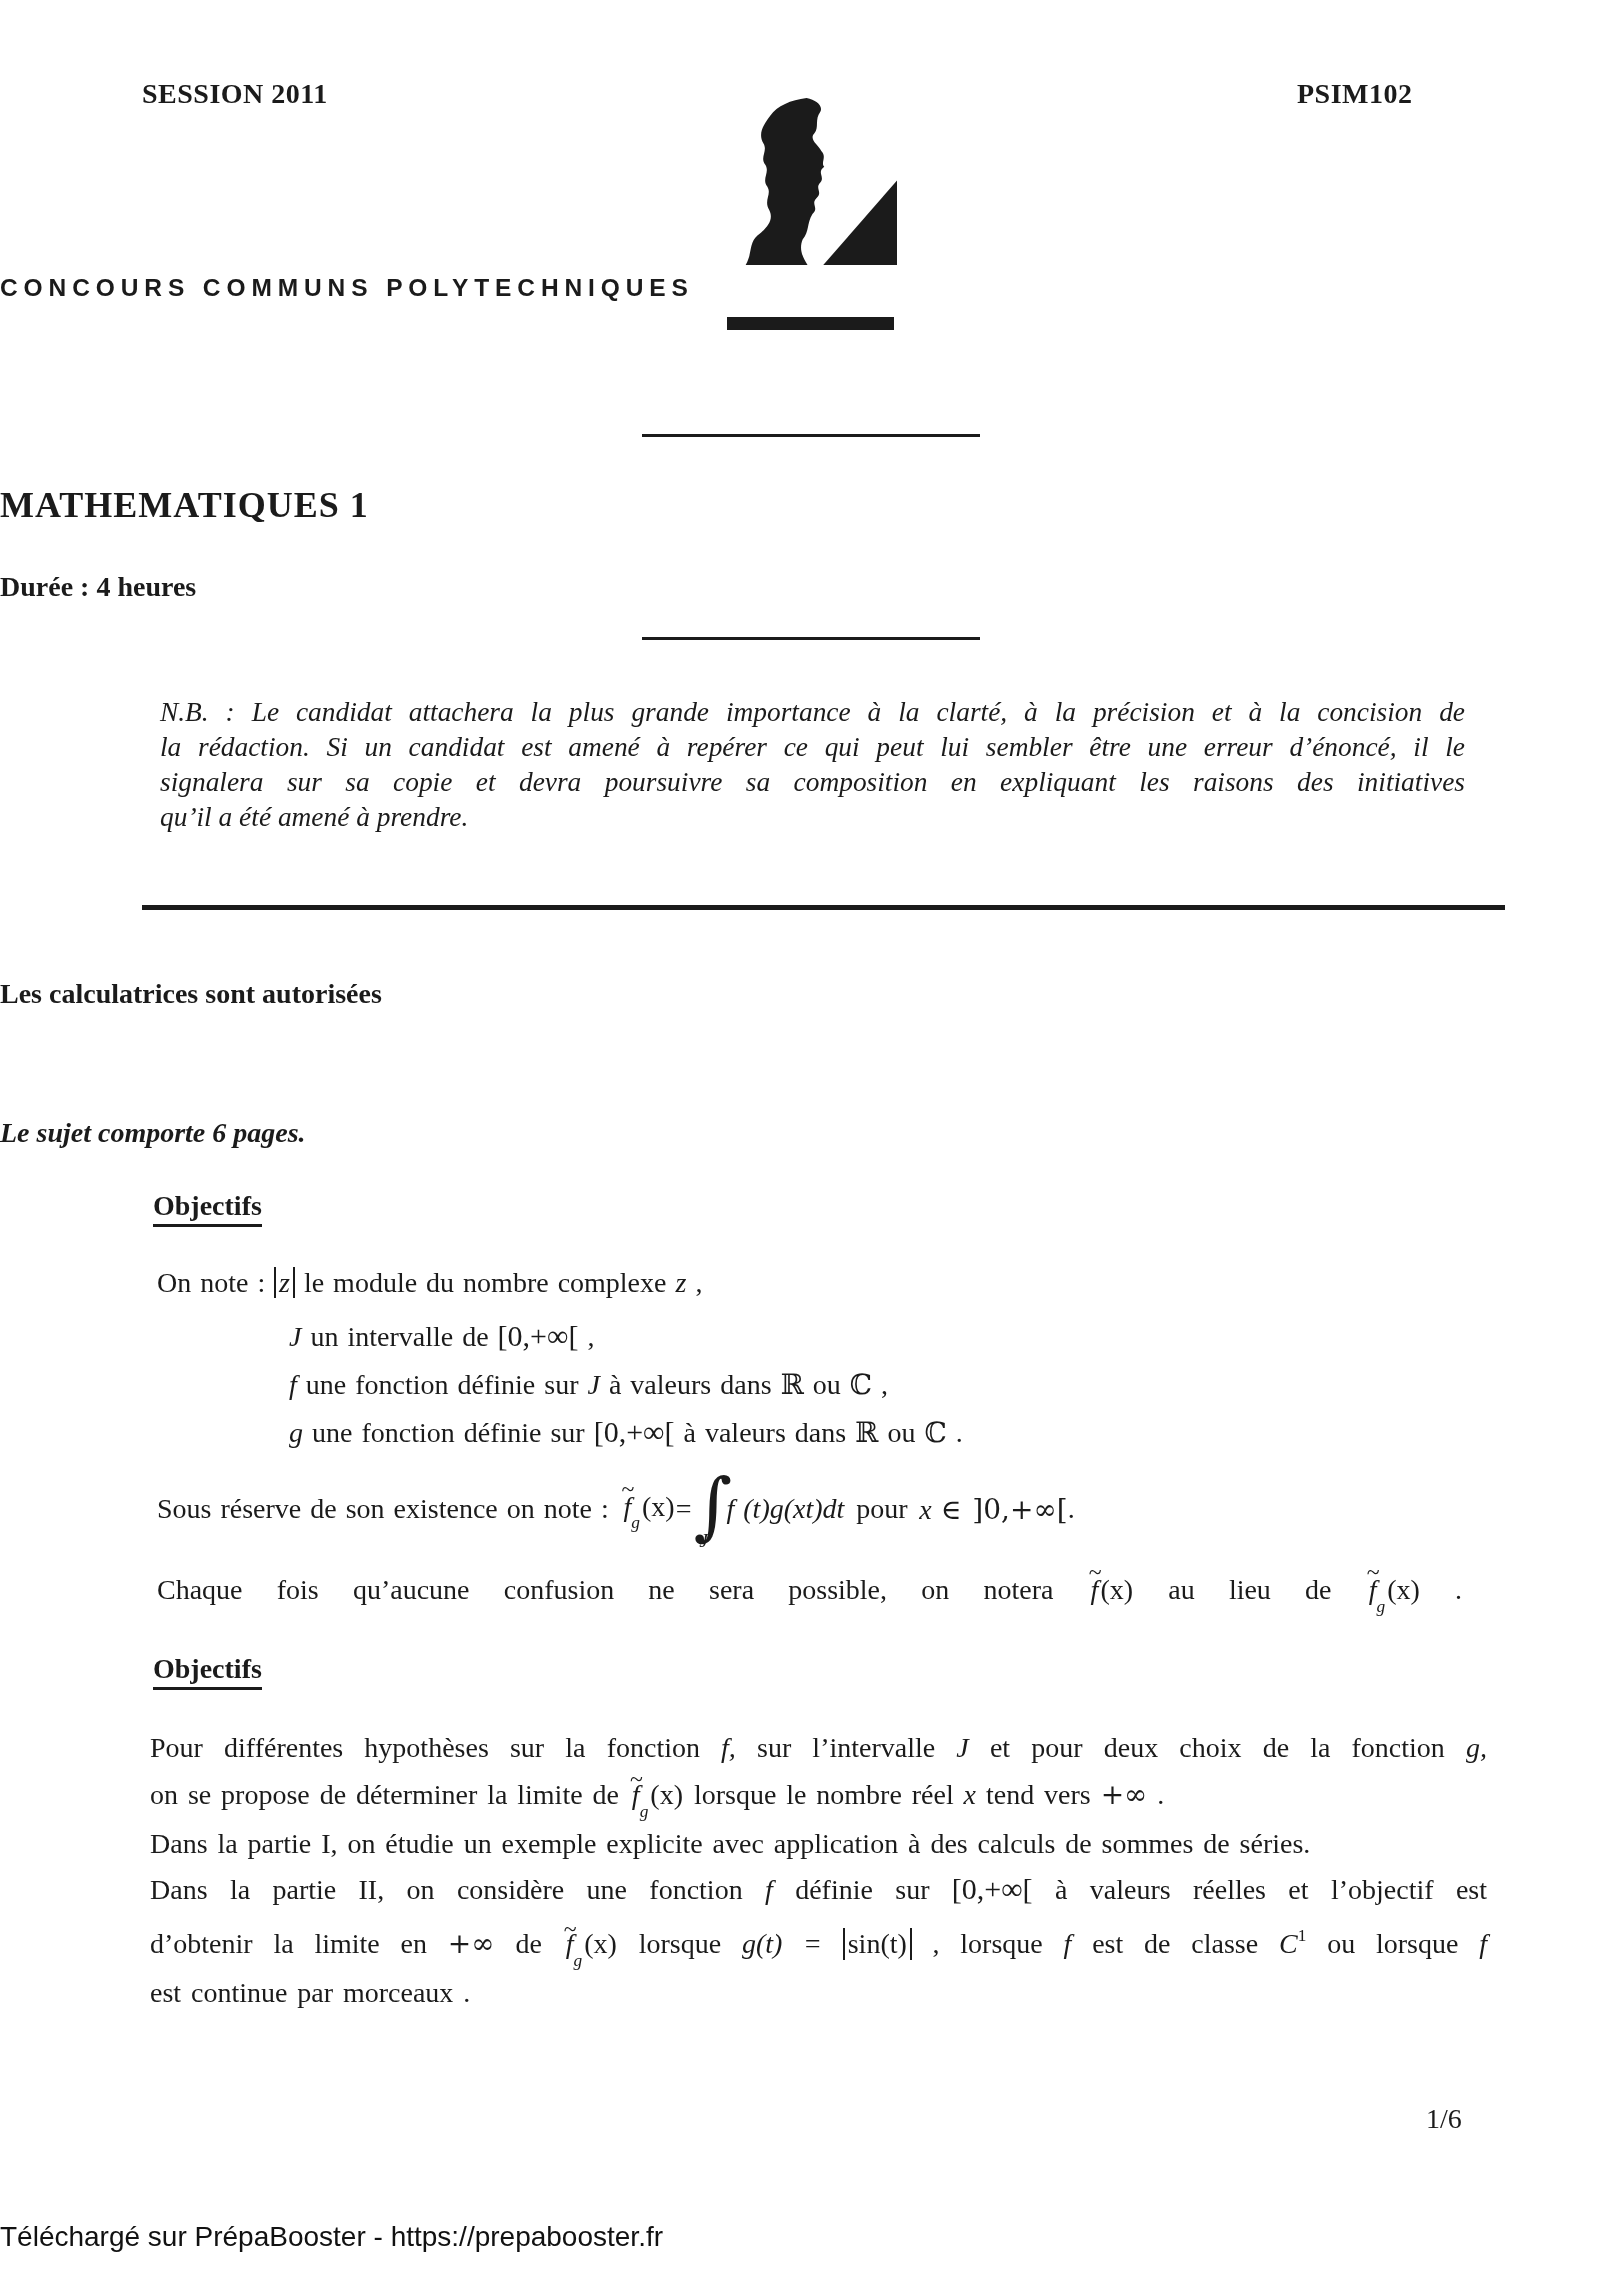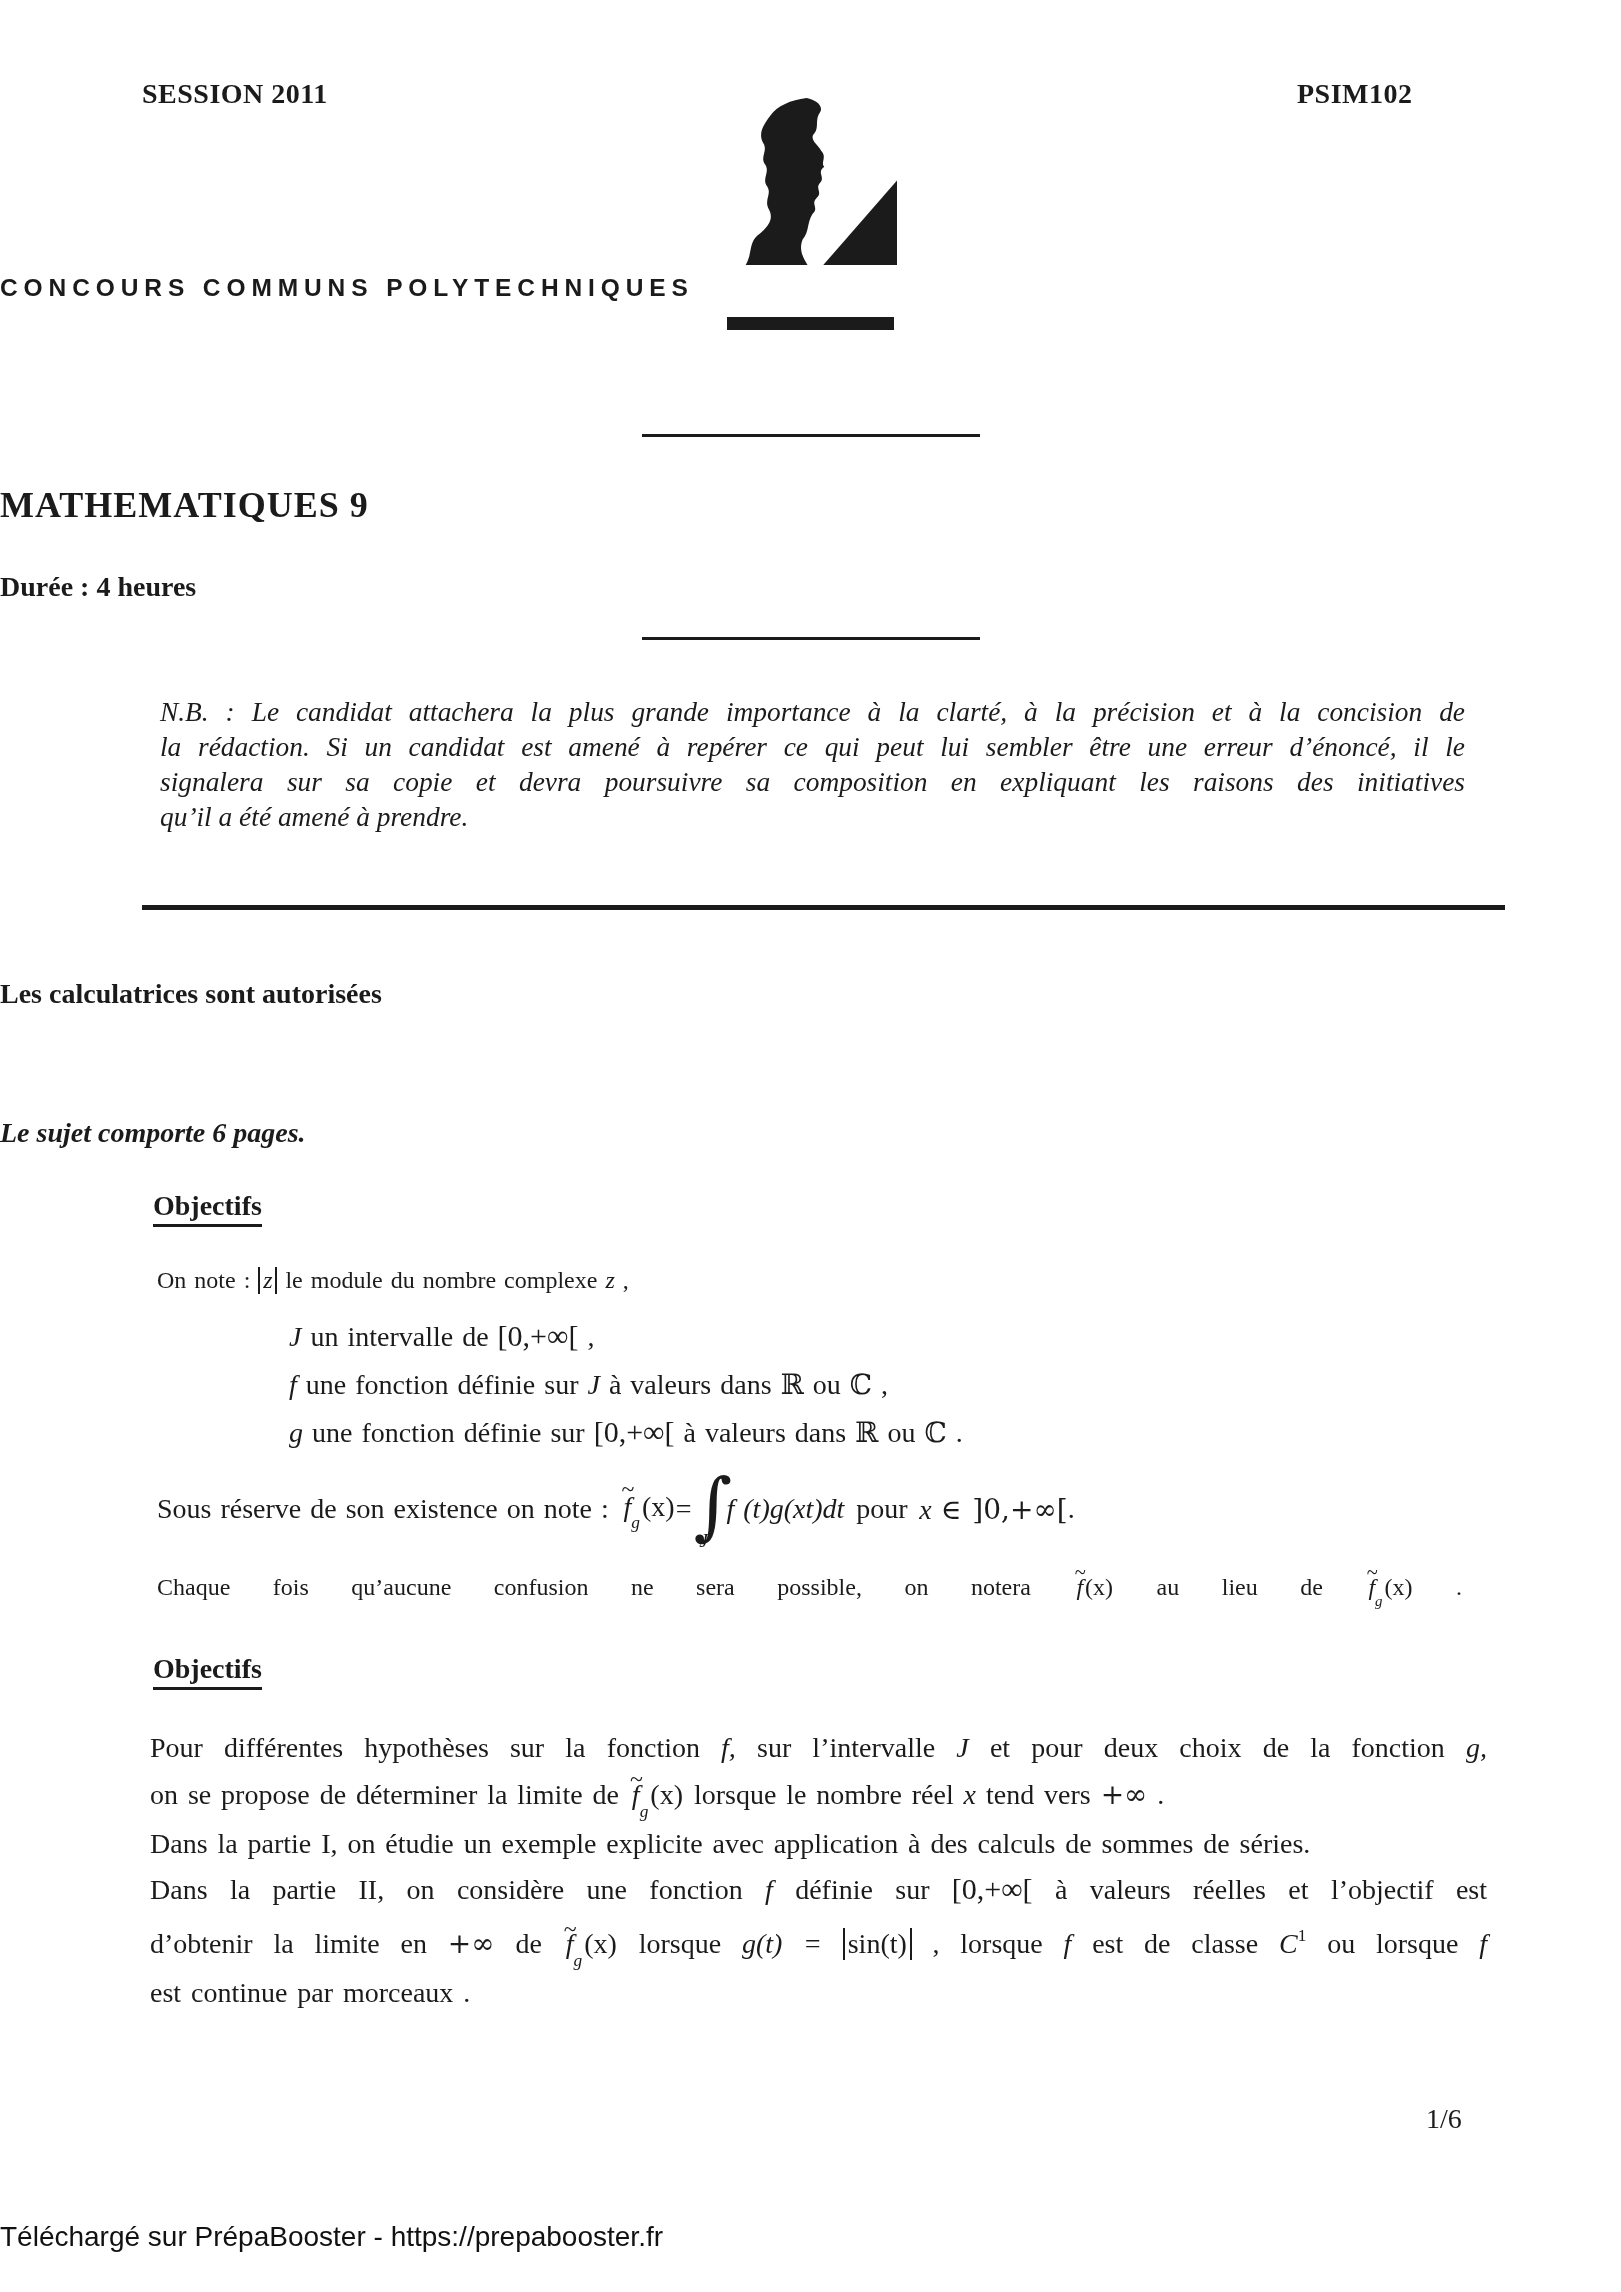--- a/index.html
+++ b/index.html
@@ -15,21 +15,21 @@
             font-weight:bold;font-size:24.5px;letter-spacing:5.9px;color:#1b1b1b;}
   .logobar{background:#1b1b1b;height:12.7px;width:167px;}
   .t-epreuve{font-size:30px;font-weight:bold;letter-spacing:0.5px;}
   .t-math{font-size:36px;font-weight:bold;letter-spacing:1px;}
   .t-duree{font-size:28px;font-weight:bold;}
   .divider{border-top:3.9px solid #1b1b1b;width:338px;left:642px;}
   .bigrule{background:#1b1b1b;height:4.9px;left:142px;width:1363px;}
   .nbwrap{left:160px;width:1305px;font-style:italic;font-size:27.4px;line-height:35px;}
   .jl{text-align:justify;text-align-last:justify;}
   .body-line{left:150px;width:1337px;font-size:28px;line-height:37px;word-spacing:2.9px;}
-  .note-line{left:157px;width:1308px;font-size:24px;word-spacing:2px;}
+  .note-line{left:157px;width:1308px;font-size:28px;word-spacing:2px;}
   .note-ind{left:289px;width:1176px;font-size:28px;word-spacing:2px;}
   .heading{font-size:28px;font-weight:bold;border-bottom:3.9px solid #1b1b1b;
            padding-bottom:2px;display:inline-block;}
   .var{font-style:italic;}
   .mod{border-left:2px solid #1b1b1b;border-right:2px solid #1b1b1b;
        padding:1px 2.9px;display:inline-block;line-height:1.05;}
   .interval{font-size:30px;}
   .setsym{font-family:"DejaVu Serif","DejaVu Sans",serif;}
   .ft{position:relative;display:inline-block;padding:0 1px;white-space:nowrap;}
   .fv{position:relative;font-style:italic;display:inline-block;padding:0 2px;}
@@ -75,21 +75,21 @@
         C 36 62 45 56 40 48
         C 34 38 41 28 47 20
         C 54 10 68 4 84 2 Z"></path>
       <polygon fill="#1b1b1b" points="101,172 176,172 176,86"></polygon>
     </svg>
   </div>
   <div class="abs ctr wordmark" style="top:274px;">CONCOURS COMMUNS POLYTECHNIQUES</div>
   <div class="abs logobar" style="left:727px;top:317px;"></div>
 
   <div class="abs divider" style="top:434px;"></div>
-  <div class="abs ctr t-math" style="top:484px;">MATHEMATIQUES 9</div>
+  <div class="abs ctr t-math" style="top:484px;">MATHEMATIQUES 1</div>
   <div class="abs ctr t-duree" style="top:571px;">Durée : 4 heures</div>
   <div class="abs divider" style="top:637px;"></div>
 
   <div class="abs nbwrap" style="top:695px;">
     <div class="jl">N.B. : Le candidat attachera la plus grande importance à la clarté, à la précision et à la concision de</div>
     <div class="jl">la rédaction. Si un candidat est amené à repérer ce qui peut lui sembler être une erreur d’énoncé, il le</div>
     <div class="jl">signalera sur sa copie et devra poursuivre sa composition en expliquant les raisons des initiatives</div>
     <div>qu’il a été amené à prendre.</div>
   </div>
 

